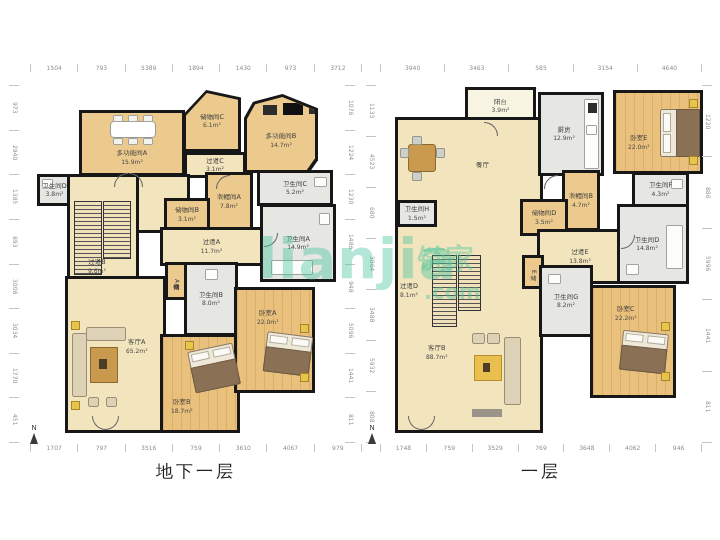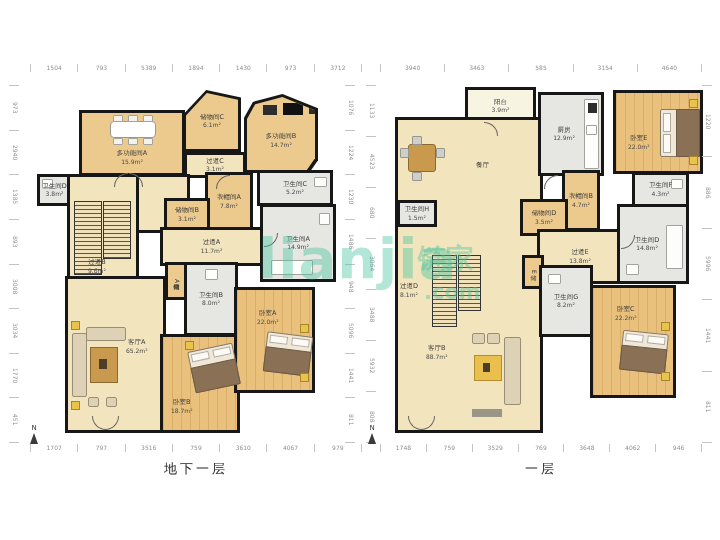--- a/index.html
+++ b/index.html
@@ -36,21 +36,21 @@
   .chair{position:absolute;background:#f4f2ec;border:1px solid #a3a39d;border-radius:1px;z-index:4;}
   .gchair{position:absolute;background:#cfcfca;border:1px solid #96968f;border-radius:1px;z-index:4;}
   .arc{position:absolute;width:13px;height:13px;border-left:1px solid #666;border-bottom:1px solid #666;border-bottom-left-radius:100%;z-index:5;}
   
   .dimh{position:absolute;display:flex;z-index:2;}
   .dimh span{flex:1;text-align:center;font-size:6px;line-height:8px;height:8px;color:#909090;border-left:1px solid #c4c4c4;overflow:hidden;}
   .dimh span:last-child{border-right:1px solid #c4c4c4;}
   .dimv{position:absolute;display:flex;flex-direction:column;width:10px;z-index:2;}
   .dimv span{flex:1;writing-mode:vertical-rl;font-size:6px;color:#909090;border-top:1px solid #c4c4c4;text-align:center;width:10px;overflow:hidden;}
   .dimv span:last-child{border-bottom:1px solid #c4c4c4;}
-  .caption{position:absolute;font-size:13px;letter-spacing:3px;color:#222;text-align:center;z-index:6;}
+  .caption{position:absolute;font-size:17px;letter-spacing:3px;color:#222;text-align:center;z-index:6;}
   .compass{position:absolute;z-index:6;font-size:7px;color:#333;text-align:center;width:12px;}
   .compass .tri{margin:1px auto 0;width:0;height:0;border-left:4px solid transparent;border-right:4px solid transparent;border-bottom:11px solid #3b3b3b;}
   .wm{position:absolute;z-index:9;color:rgba(72,196,158,0.42);font-weight:bold;pointer-events:none;}
   .wm-main{font-size:56px;letter-spacing:1px;}
   .wm-cn{font-size:28px;}
   .wm-com{font-size:21px;}
 </style>
 </head>
 <body>
 

